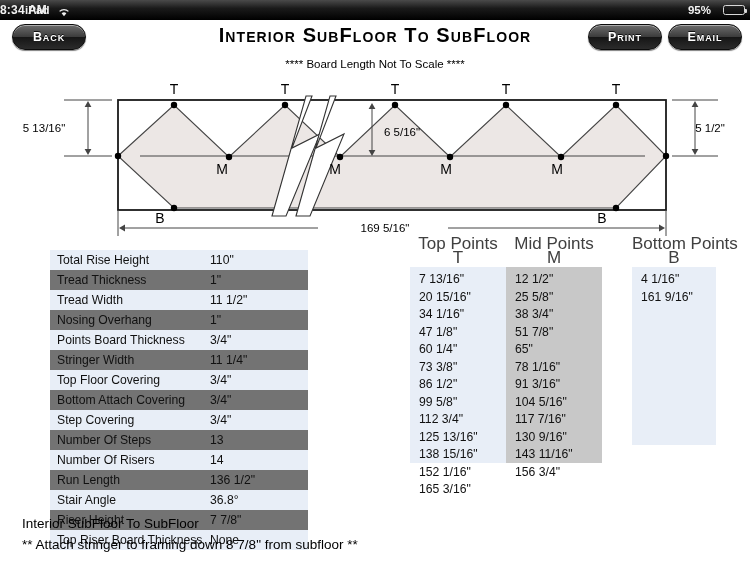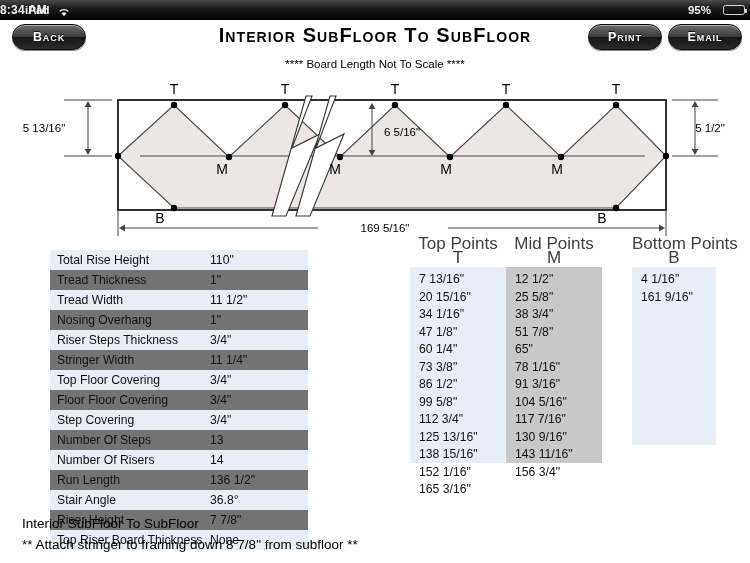--- a/index.html
+++ b/index.html
@@ -222,33 +222,33 @@
     </div>
     <div class="spec-row odd">
       <span class="spec-label">Tread Width</span>
       <span class="spec-value">11 1/2"</span>
     </div>
     <div class="spec-row even">
       <span class="spec-label">Nosing Overhang</span>
       <span class="spec-value">1"</span>
     </div>
     <div class="spec-row odd">
-      <span class="spec-label">Riser Steps Thickness</span>
+      <span class="spec-label">Points Board Thickness</span>
       <span class="spec-value">3/4"</span>
     </div>
     <div class="spec-row even">
       <span class="spec-label">Stringer Width</span>
       <span class="spec-value">11 1/4"</span>
     </div>
     <div class="spec-row odd">
       <span class="spec-label">Top Floor Covering</span>
       <span class="spec-value">3/4"</span>
     </div>
     <div class="spec-row even">
-      <span class="spec-label">Floor Floor Covering</span>
+      <span class="spec-label">Bottom Attach Covering</span>
       <span class="spec-value">3/4"</span>
     </div>
     <div class="spec-row odd">
       <span class="spec-label">Step Covering</span>
       <span class="spec-value">3/4"</span>
     </div>
     <div class="spec-row even">
       <span class="spec-label">Number Of Steps</span>
       <span class="spec-value">13</span>
     </div>

